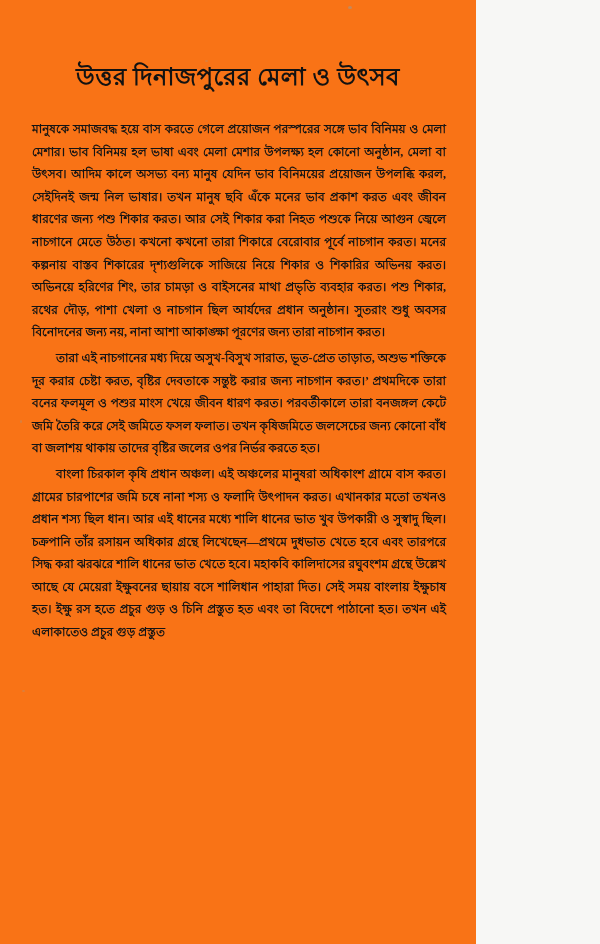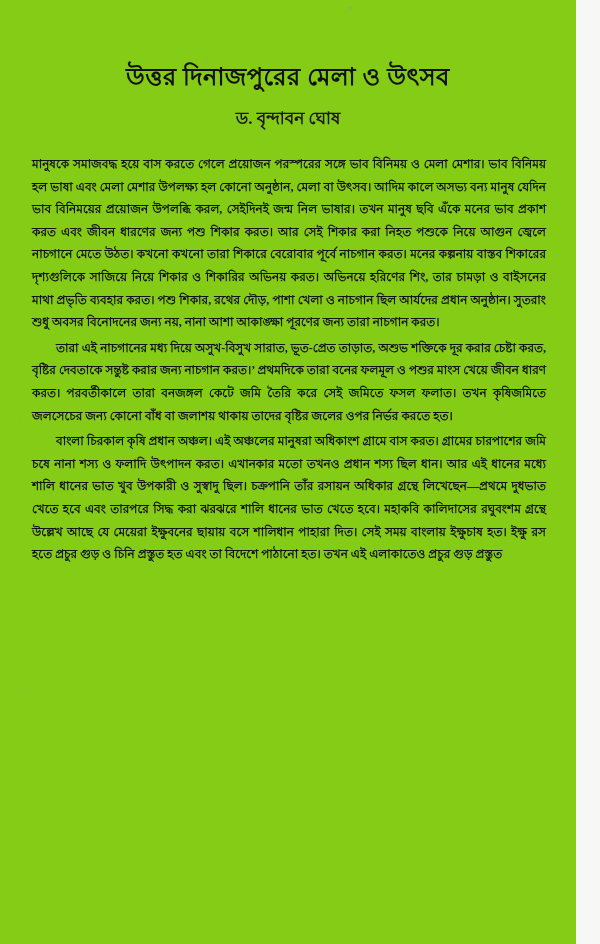--- a/index.html
+++ b/index.html
@@ -8,23 +8,23 @@
   }
   body {
     width: 600px;
     height: 944px;
     background: #f7f7f5;
     overflow: hidden;
     font-family: "Liberation Serif", "DejaVu Serif", serif;
   }
   .page {
     position: relative;
-    width: 576px;
+    width: 476px;
     height: 944px;
-    background: #84cc16;
+    background: #f97316;
     color: #161616;
   }
   .page-title {
     margin: 0;
     padding-top: 58px;
     text-align: center;
     font-size: 24px;
     font-weight: bold;
     letter-spacing: 0.5px;
     color: #121212;
@@ -62,21 +62,20 @@
   .speck.s3 { left: 20px;  top: 420px; width: 2px; height: 3px; opacity: 0.35; }
   .speck.s4 { left: 22px;  top: 690px; width: 3px; height: 2px; opacity: 0.3; }
 </style>
 </head>
 <body>
 
 <div class="page">
 
   <h1 class="page-title">উত্তর দিনাজপুরের মেলা ও উৎসব</h1>
 
-  <div class="author-line">ড. বৃন্দাবন ঘোষ</div>
 
   <div class="body-text">
     <p class="para no-indent">মানুষকে সমাজবদ্ধ হয়ে বাস করতে গেলে প্রয়োজন পরস্পরের সঙ্গে ভাব বিনিময় ও মেলা মেশার। ভাব বিনিময় হল ভাষা এবং মেলা মেশার উপলক্ষ্য হল কোনো অনুষ্ঠান, মেলা বা উৎসব। আদিম কালে অসভ্য বন্য মানুষ যেদিন ভাব বিনিময়ের প্রয়োজন উপলব্ধি করল, সেইদিনই জন্ম নিল ভাষার। তখন মানুষ ছবি এঁকে মনের ভাব প্রকাশ করত এবং জীবন ধারণের জন্য পশু শিকার করত। আর সেই শিকার করা নিহত পশুকে নিয়ে আগুন জ্বেলে নাচগানে মেতে উঠত। কখনো কখনো তারা শিকারে বেরোবার পূর্বে নাচগান করত। মনের কল্পনায় বাস্তব শিকারের দৃশ্যগুলিকে সাজিয়ে নিয়ে শিকার ও শিকারির অভিনয় করত। অভিনয়ে হরিণের শিং, তার চামড়া ও বাইসনের মাথা প্রভৃতি ব্যবহার করত। পশু শিকার, রথের দৌড়, পাশা খেলা ও নাচগান ছিল আর্যদের প্রধান অনুষ্ঠান। সুতরাং শুধু অবসর বিনোদনের জন্য নয়, নানা আশা আকাঙ্ক্ষা পূরণের জন্য তারা নাচগান করত।</p>
     <p class="para">তারা এই নাচগানের মধ্য দিয়ে অসুখ-বিসুখ সারাত, ভূত-প্রেত তাড়াত, অশুভ শক্তিকে দূর করার চেষ্টা করত, বৃষ্টির দেবতাকে সন্তুষ্ট করার জন্য নাচগান করত।’ প্রথমদিকে তারা বনের ফলমূল ও পশুর মাংস খেয়ে জীবন ধারণ করত। পরবর্তীকালে তারা বনজঙ্গল কেটে জমি তৈরি করে সেই জমিতে ফসল ফলাত। তখন কৃষিজমিতে জলসেচের জন্য কোনো বাঁধ বা জলাশয় থাকায় তাদের বৃষ্টির জলের ওপর নির্ভর করতে হত।</p>
     <p class="para">বাংলা চিরকাল কৃষি প্রধান অঞ্চল। এই অঞ্চলের মানুষরা অধিকাংশ গ্রামে বাস করত। গ্রামের চারপাশের জমি চষে নানা শস্য ও ফলাদি উৎপাদন করত। এখানকার মতো তখনও প্রধান শস্য ছিল ধান। আর এই ধানের মধ্যে শালি ধানের ভাত খুব উপকারী ও সুস্বাদু ছিল। চক্রপানি তাঁর রসায়ন অধিকার গ্রন্থে লিখেছেন—প্রথমে দুধভাত খেতে হবে এবং তারপরে সিদ্ধ করা ঝরঝরে শালি ধানের ভাত খেতে হবে। মহাকবি কালিদাসের রঘুবংশম গ্রন্থে উল্লেখ আছে যে মেয়েরা ইক্ষুবনের ছায়ায় বসে শালিধান পাহারা দিত। সেই সময় বাংলায় ইক্ষুচাষ হত। ইক্ষু রস হতে প্রচুর গুড় ও চিনি প্রস্তুত হত এবং তা বিদেশে পাঠানো হত। তখন এই এলাকাতেও প্রচুর গুড় প্রস্তুত</p>
   </div>
 
   <div class="speck s1"></div>
   <div class="speck s2"></div>
   <div class="speck s3"></div>

